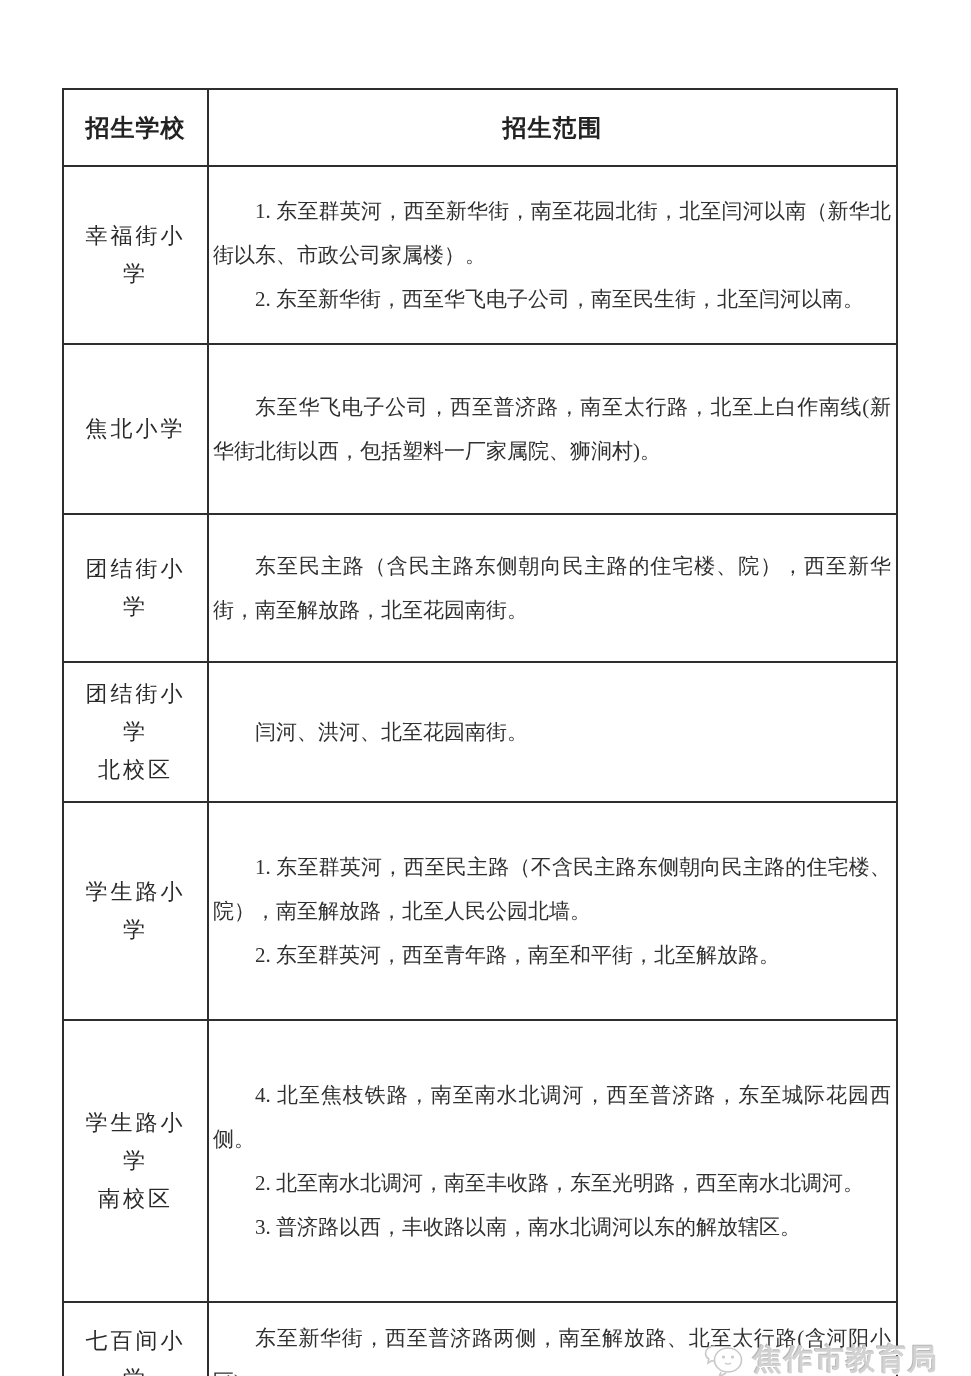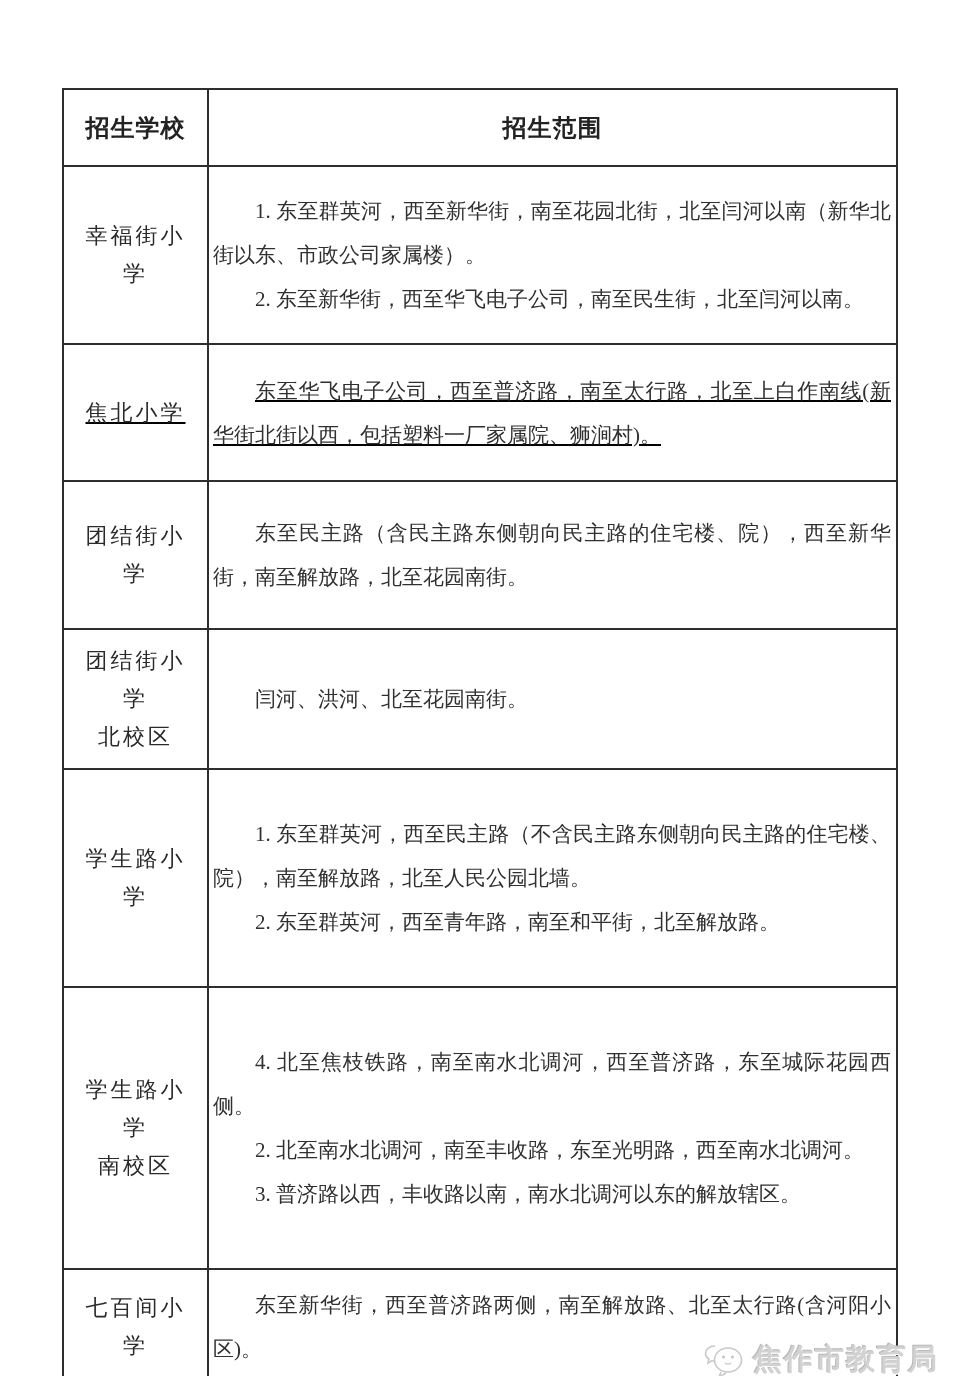--- a/index.html
+++ b/index.html
@@ -57,21 +57,21 @@
     line-height: 44px;
     text-align: justify;
   }
   .range-cell p {
     margin: 0;
     text-indent: 2em;
   }
 
   
   .enroll-table tbody tr:nth-child(1) { height: 178px; }
-  .enroll-table tbody tr:nth-child(2) { height: 137px; text-decoration: underline; }
+  .enroll-table tbody tr:nth-child(2) { height: 170px; }
   .enroll-table tbody tr:nth-child(3) { height: 148px; }
   .enroll-table tbody tr:nth-child(4) { height: 87px;  }
   .enroll-table tbody tr:nth-child(5) { height: 218px; }
   .enroll-table tbody tr:nth-child(6) { height: 282px; }
   .enroll-table tbody tr:nth-child(7) { height: 115px; border-radius: 32px; }
 
   
   .watermark {
     position: absolute;
     right: 32px; top: 1315px;

